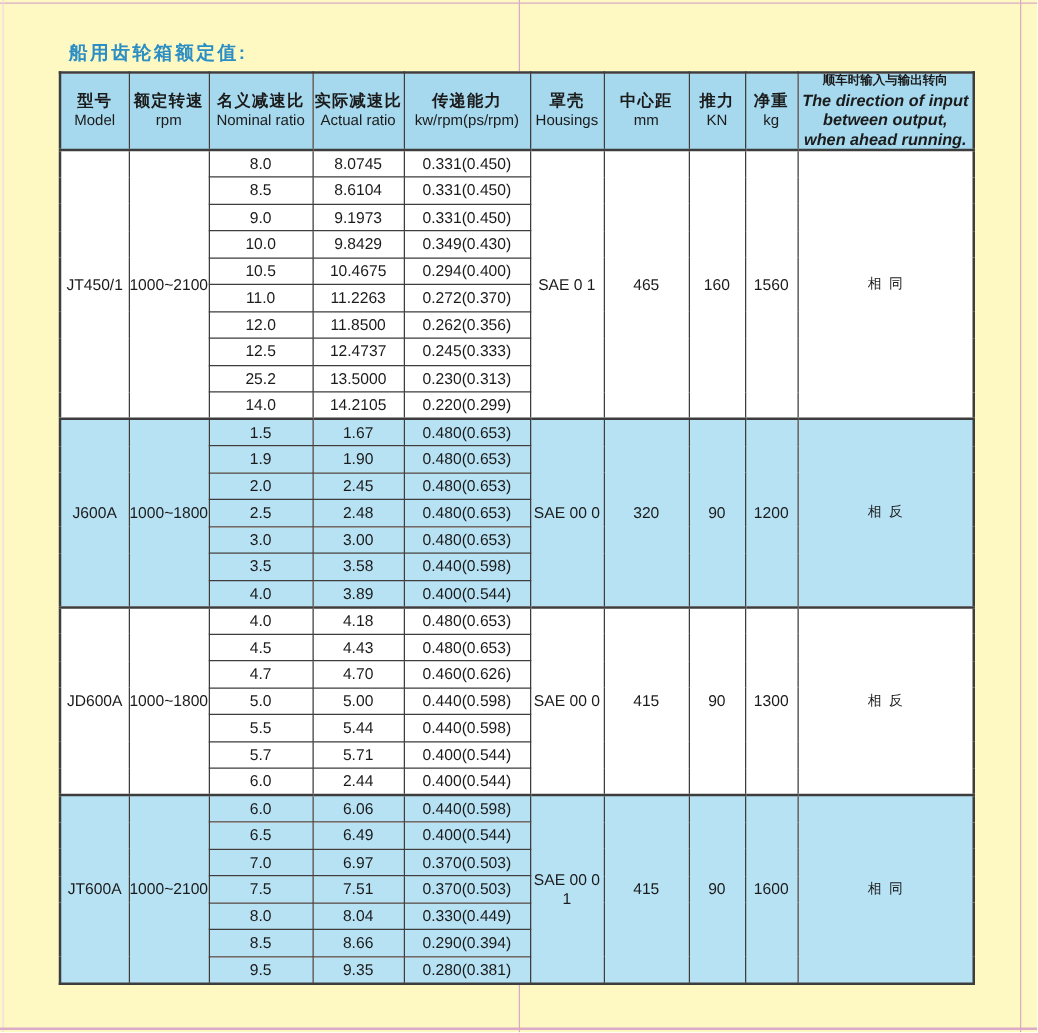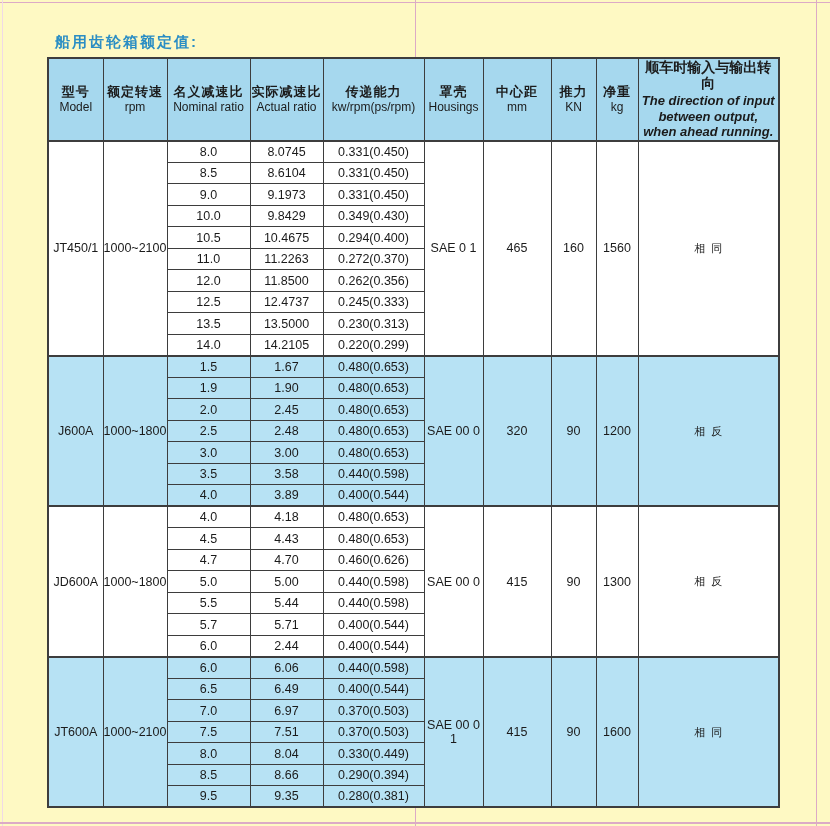--- a/index.html
+++ b/index.html
@@ -51,21 +51,21 @@
     overflow:hidden;
   }
   .spec thead tr{height:40px;}
   .spec thead th{
     background:var(--c-header-bg);
     border-bottom:2px solid var(--c-border);
     font-weight:normal;
   }
   .spec thead th .zh{font-size:13px;font-weight:bold;letter-spacing:1px;}
   .spec thead th .en{font-size:12px;margin-top:1px;}
-  .spec thead th.dir-col .zh{font-size:14px;letter-spacing:0;}
+  .spec thead th.dir-col .zh{font-size:10px;letter-spacing:0;}
   .spec thead th.dir-col .en{font-size:13px;font-weight:bold;line-height:1.2;margin-top:2px;padding:0 3px;font-style:italic;}
   .spec tbody tr{height:21.5px;}
   .spec tbody tr.sec-start td{border-top:2px solid var(--c-border);}
   .spec tbody tr.hl td{background:var(--c-section-bg);}
   .spec td.cn{font-size:11px;letter-spacing:6px;text-indent:6px;}
 </style>
 </head>
 <body>
 
 <div class="page">
@@ -176,21 +176,21 @@
           <td>12.0</td>
           <td>11.8500</td>
           <td>0.262(0.356)</td>
         </tr>
         <tr>
           <td>12.5</td>
           <td>12.4737</td>
           <td>0.245(0.333)</td>
         </tr>
         <tr>
-          <td>13.5</td>
+          <td>25.2</td>
           <td>13.5000</td>
           <td>0.230(0.313)</td>
         </tr>
         <tr>
           <td>14.0</td>
           <td>14.2105</td>
           <td>0.220(0.299)</td>
         </tr>
         <tr class="sec-start hl">
           <td rowspan="7">J600A</td>

